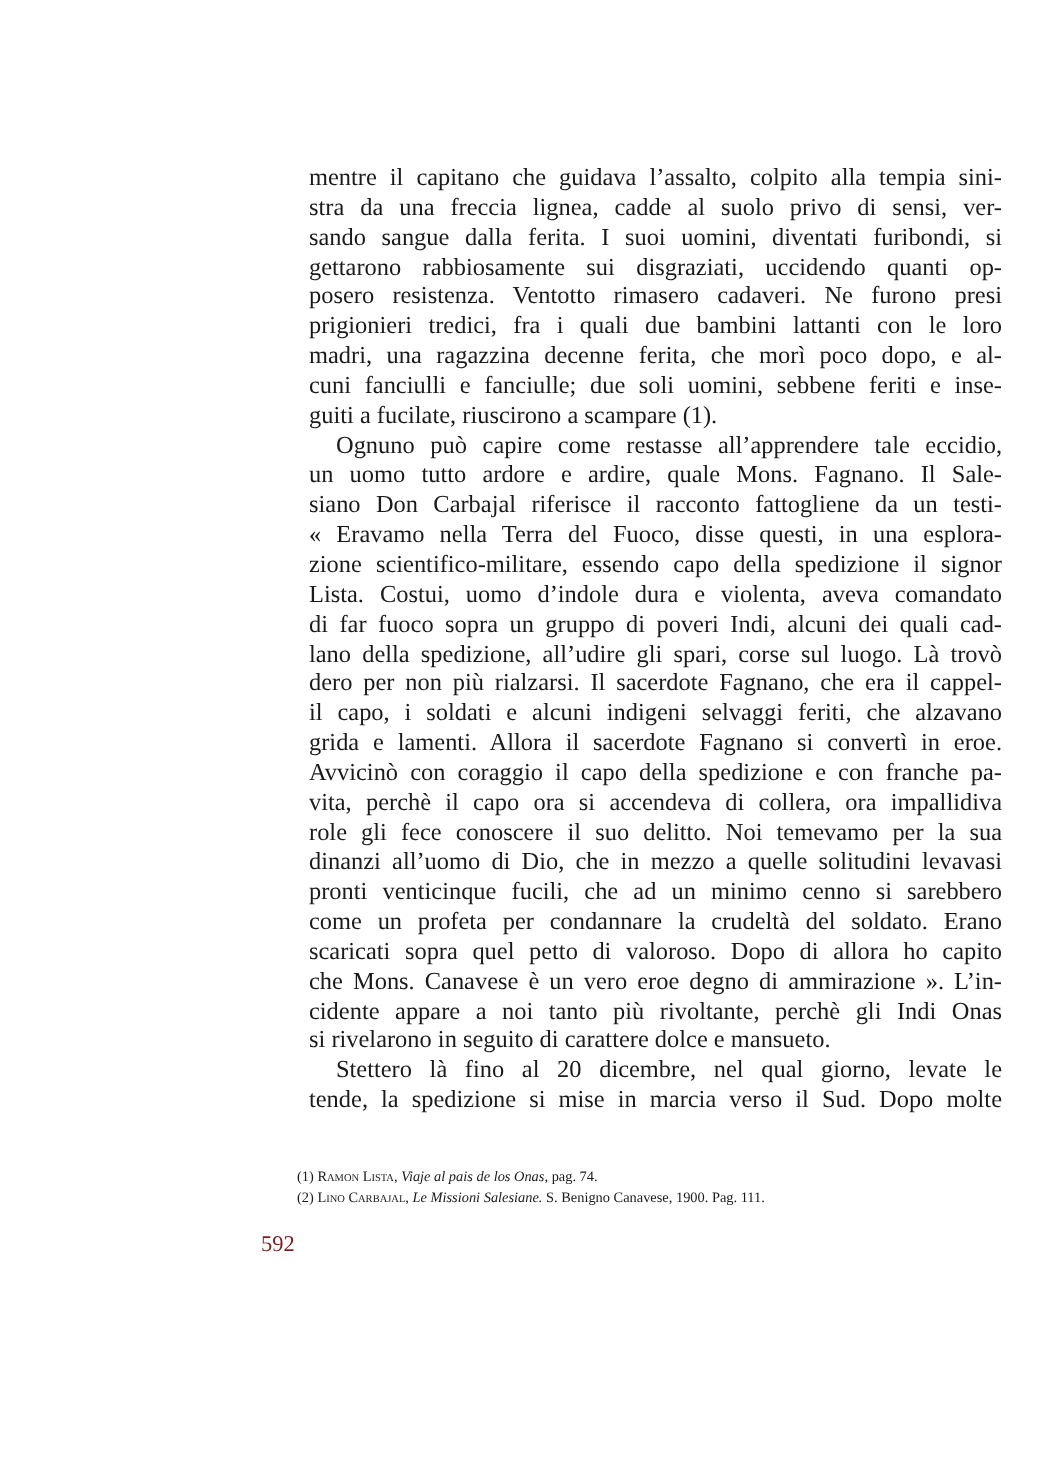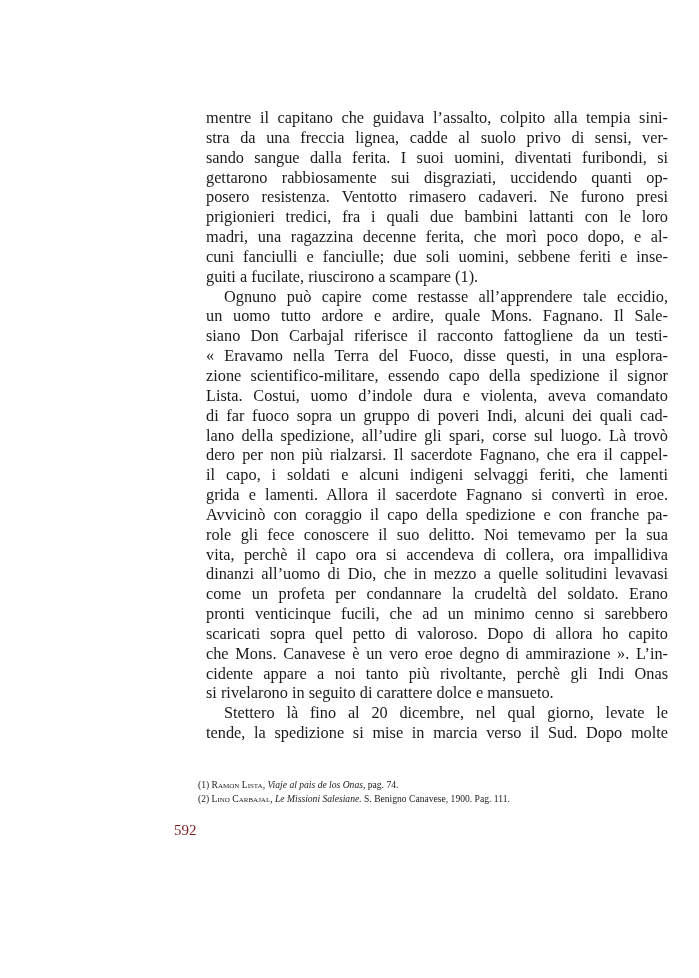--- a/index.html
+++ b/index.html
@@ -45,28 +45,28 @@
     <span class="line last">guiti a fucilate, riuscirono a scampare (1).</span>
     <span class="line indent">Ognuno può capire come restasse all’apprendere tale eccidio,</span>
     <span class="line">un uomo tutto ardore e ardire, quale Mons. Fagnano. Il Sale-</span>
     <span class="line">siano Don Carbajal riferisce il racconto fattogliene da un testi-</span>
     <span class="line">« Eravamo nella Terra del Fuoco, disse questi, in una esplora-</span>
     <span class="line">zione scientifico-militare, essendo capo della spedizione il signor</span>
     <span class="line">Lista. Costui, uomo d’indole dura e violenta, aveva comandato</span>
     <span class="line">di far fuoco sopra un gruppo di poveri Indi, alcuni dei quali cad-</span>
     <span class="line">lano della spedizione, all’udire gli spari, corse sul luogo. Là trovò</span>
     <span class="line">dero per non più rialzarsi. Il sacerdote Fagnano, che era il cappel-</span>
-    <span class="line">il capo, i soldati e alcuni indigeni selvaggi feriti, che lamenti</span>
+    <span class="line">il capo, i soldati e alcuni indigeni selvaggi feriti, che alzavano</span>
     <span class="line">grida e lamenti. Allora il sacerdote Fagnano si convertì in eroe.</span>
     <span class="line">Avvicinò con coraggio il capo della spedizione e con franche pa-</span>
+    <span class="line">vita, perchè il capo ora si accendeva di collera, ora impallidiva</span>
     <span class="line">role gli fece conoscere il suo delitto. Noi temevamo per la sua</span>
-    <span class="line">vita, perchè il capo ora si accendeva di collera, ora impallidiva</span>
     <span class="line">dinanzi all’uomo di Dio, che in mezzo a quelle solitudini levavasi</span>
+    <span class="line">pronti venticinque fucili, che ad un minimo cenno si sarebbero</span>
     <span class="line">come un profeta per condannare la crudeltà del soldato. Erano</span>
-    <span class="line">pronti venticinque fucili, che ad un minimo cenno si sarebbero</span>
     <span class="line">scaricati sopra quel petto di valoroso. Dopo di allora ho capito</span>
     <span class="line">che Mons. Canavese è un vero eroe degno di ammirazione ». L’in-</span>
     <span class="line">cidente appare a noi tanto più rivoltante, perchè gli Indi Onas</span>
     <span class="line last">si rivelarono in seguito di carattere dolce e mansueto.</span>
     <span class="line indent">Stettero là fino al 20 dicembre, nel qual giorno, levate le</span>
     <span class="line">tende, la spedizione si mise in marcia verso il Sud. Dopo molte</span>
   </div>
 
   <div class="footnotes">
     <span class="fn"><span>(1)</span> <span class="sc">Ramon Lista,</span> <span class="it">Viaje al pais de los Onas</span><span>, pag. 74.</span></span>

